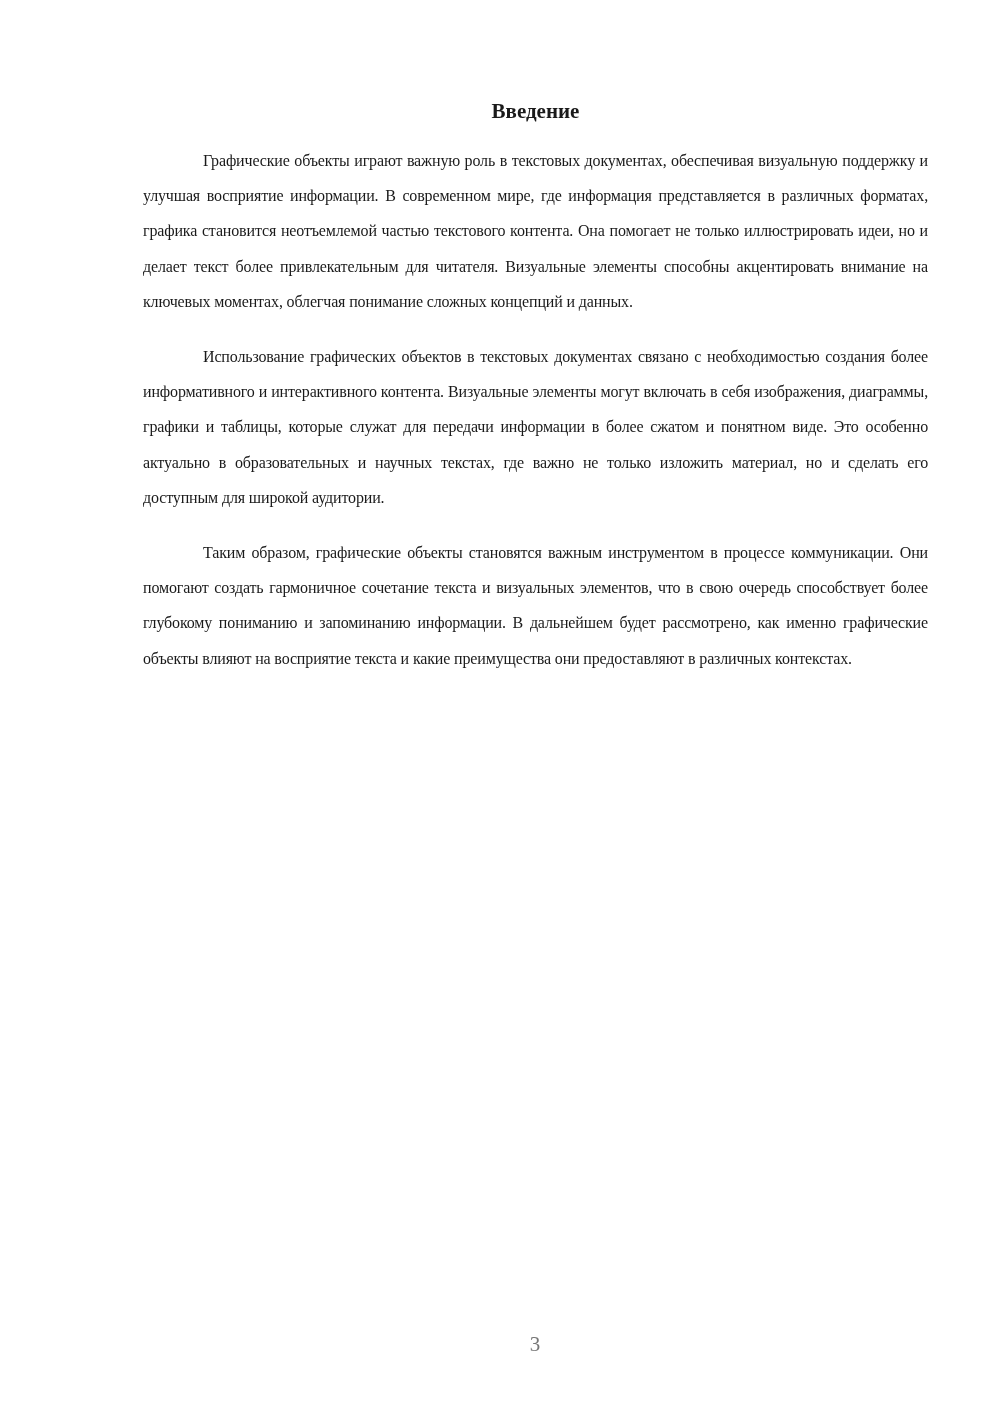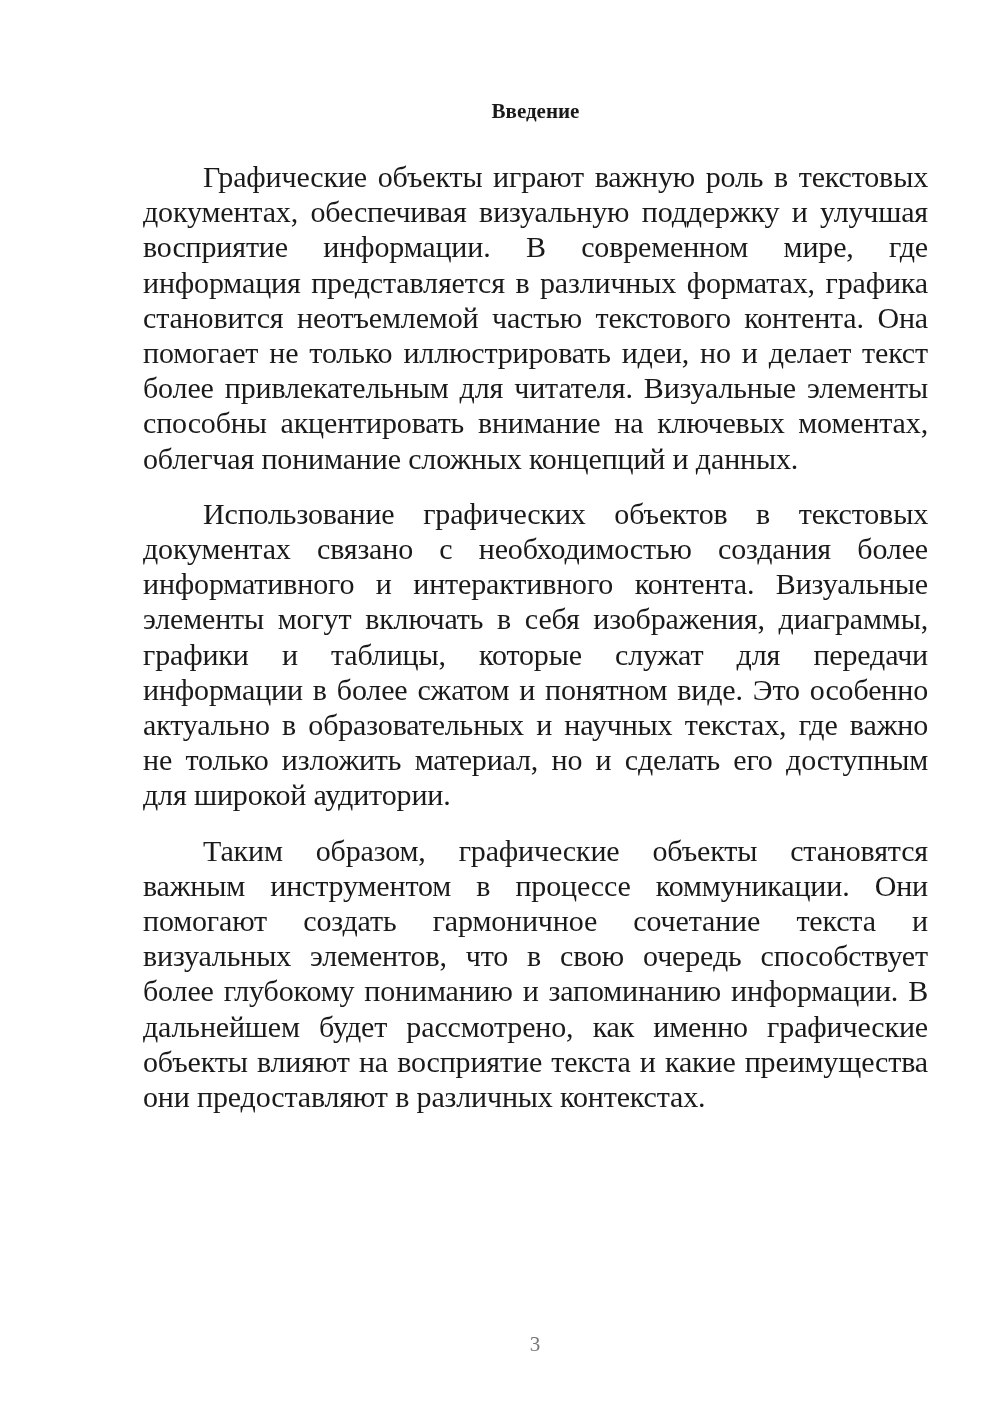--- a/index.html
+++ b/index.html
@@ -35,22 +35,22 @@
       margin: 0;
       padding-left: 0;
     }
     .content {
       position: absolute;
       left: 143px;
       top: 143px;
       width: 785px;
     }
     .para {
-      margin: 16px 0 20px 0;
-      font-size: 30px;
+      margin: 0 0 20px 0;
+      font-size: 16px;
       line-height: 35.2px;
       text-align: justify;
       text-indent: 60px;
       letter-spacing: -0.15px;
     }
     .page-number {
       position: absolute;
       top: 1332px;
       left: 0;
       width: 1000px;

